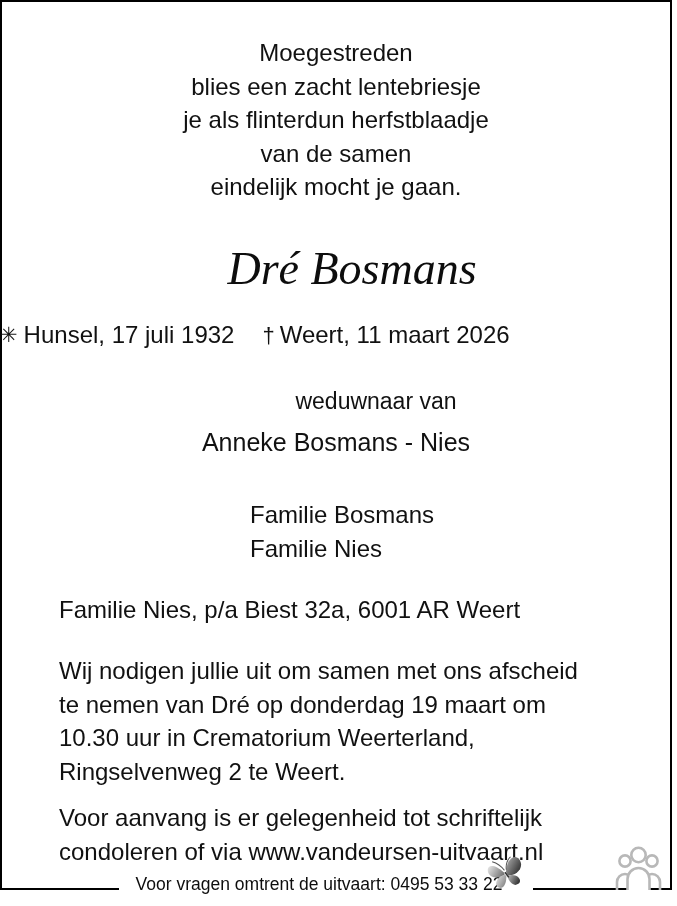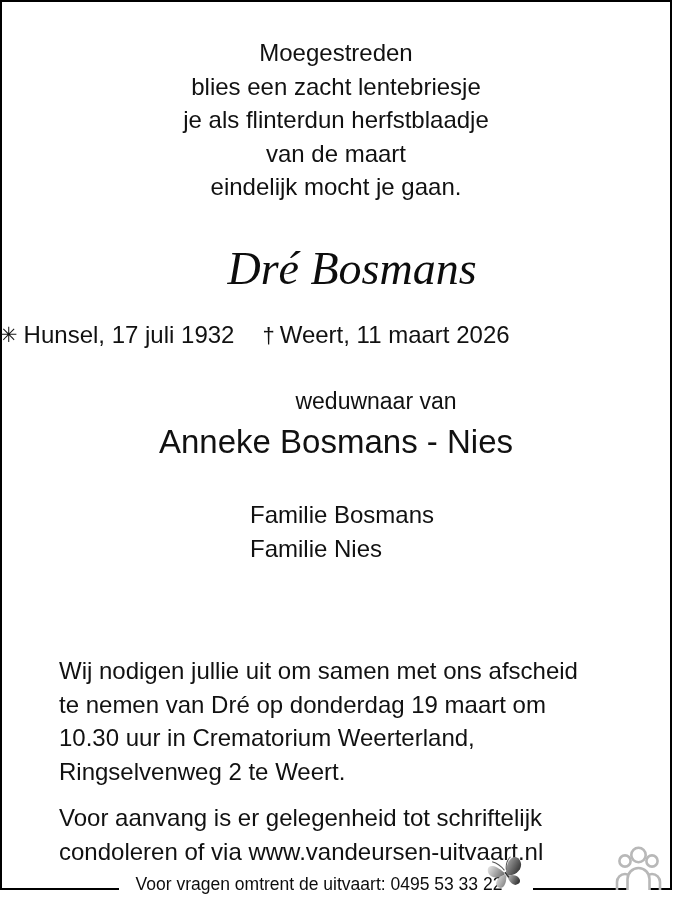--- a/index.html
+++ b/index.html
@@ -37,21 +37,21 @@
   .dates .gap{display:inline-block;width:28px;}
   .sym-born{font-size:21px;position:relative;top:-1px;margin-right:6px;}
   .sym-died{font-size:22px;margin-right:5px;}
 
   .relation-label{
     position:absolute;left:0;top:385px;width:672px;
     text-align:center;font-size:23px;line-height:32px;padding-left:40px;
   }
   .spouse{
     position:absolute;left:0;top:420px;width:672px;
-    text-align:center;font-size:33px;line-height:44px;
+    text-align:center;font-size:25px;line-height:44px;
   }
   .family{
     position:absolute;left:250px;top:498px;
     font-size:24px;line-height:34px;text-align:left;
   }
   .address{
     position:absolute;left:59px;top:593px;
     font-size:24px;line-height:34px;
   }
   .para{
@@ -76,38 +76,39 @@
   <div class="border-line b-top"></div>
   <div class="border-line b-left"></div>
   <div class="border-line b-right"></div>
   <div class="border-line b-bottom-l"></div>
   <div class="border-line b-bottom-r"></div>
 
   <div class="poem">
     <div>Moegestreden</div>
     <div>blies een zacht lentebriesje</div>
     <div>je als flinterdun herfstblaadje</div>
-    <div>van de maart</div>
+    <div>van de samen</div>
     <div>eindelijk mocht je gaan.</div>
   </div>
 
   <h1 class="name">Dré Bosmans</h1>
 
   <div class="dates">
     <span class="pair"><span class="sym-born">✳</span><span>Hunsel, 17 juli 1932</span></span><span class="gap"></span><span class="pair"><span class="sym-died">†</span><span>Weert, 11 maart 2026</span></span>
   </div>
 
   <div class="relation-label">weduwnaar van</div>
   <div class="spouse">Anneke Bosmans - Nies</div>
 
   <div class="family">
     <div>Familie Bosmans</div>
     <div>Familie Nies</div>
   </div>
 
+  <div class="address">Familie Nies, p/a Biest 32a, 6001 AR Weert</div>
 
   <div class="para para-invitation">
     <div>Wij nodigen jullie uit om samen met ons afscheid</div>
     <div>te nemen van Dré op donderdag 19 maart om</div>
     <div>10.30 uur in Crematorium Weerterland,</div>
     <div>Ringselvenweg 2 te Weert.</div>
   </div>
 
   <div class="para para-condolence">
     <div>Voor aanvang is er gelegenheid tot schriftelijk</div>

